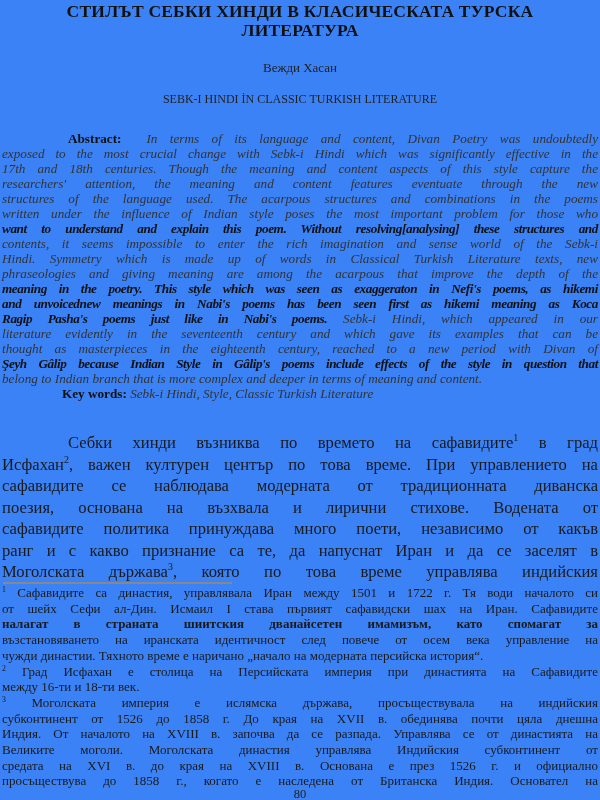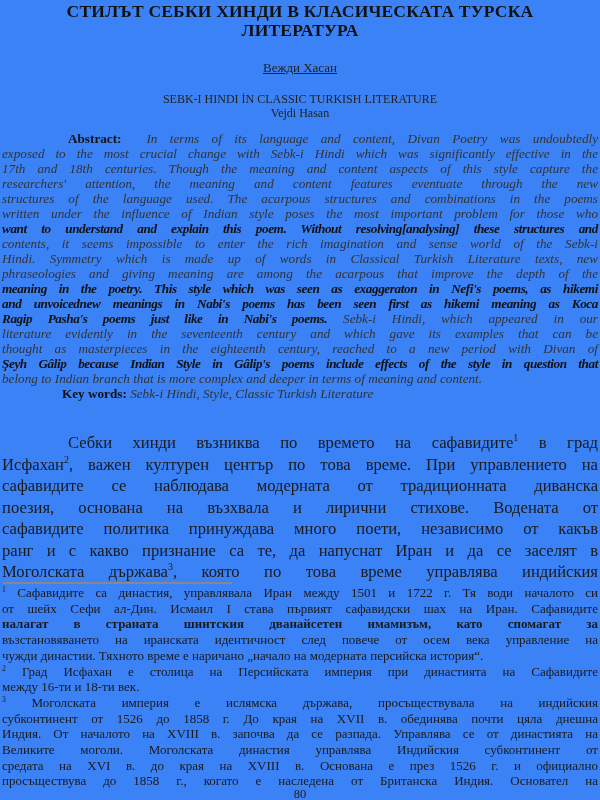--- a/index.html
+++ b/index.html
@@ -2,21 +2,21 @@
 <html><head>
 <meta charset="utf-8">
 <style>
   html, body { margin: 0; padding: 0; background: #ffffff; }
   body { width: 600px; height: 800px; position: relative; overflow: hidden; color: #111; }
   .page { position: absolute; left: 0; top: 0; width: 600px; height: 800px; background: #3b82f6; }
   .line { position: absolute; left: 2px; width: 596px; white-space: nowrap; }
   .just { text-align: justify; text-align-last: justify; }
   .center { text-align: center; }
   .title { font-family: "Liberation Serif", serif; font-weight: bold; font-size: 17.5px; letter-spacing: 0.2px; color: #111; }
-  .author-bg { font-family: "Liberation Serif", serif; font-size: 13px; color: #222; text-decoration: underline; }
+  .author-bg { font-family: "Liberation Serif", serif; font-size: 13px; color: #222; }
   .en-title { font-family: "Liberation Serif", serif; font-size: 12px; color: #222; }
   .abs { font-family: "Liberation Serif", serif; font-style: italic; font-size: 13.2px; color: #333; line-height: 15px; }
   .abs .lbl { font-style: normal; font-weight: bold; color: #111; }
   .abs .dk { color: #111; font-weight: bold; letter-spacing: -0.4px; }
   .body { font-family: "Liberation Serif", serif; font-size: 16.6px; color: #1a1a1a; line-height: 21.5px; }
   .fn { font-family: "Liberation Serif", serif; font-size: 13px; color: #1a1a1a; line-height: 15.7px; }
   sup { font-size: 60%; vertical-align: super; line-height: 0; }
   .sep { position: absolute; left: 3px; top: 572px; width: 229px; height: 2px; background: #888; }
   .pageno { font-family: "Liberation Serif", serif; font-size: 12.5px; color: #222; }
 </style>
@@ -24,21 +24,20 @@
 <body>
 
 <div class="page">
 
   <div class="line center title" style="top:1px;">СТИЛЪТ СЕБКИ ХИНДИ В КЛАСИЧЕСКАТА ТУРСКА</div>
   <div class="line center title" style="top:20px;">ЛИТЕРАТУРА</div>
 
   <div class="line center author-bg" style="top:60px;">Вежди Хасан</div>
 
   <div class="line center en-title" style="top:92px;">SEBK-I HINDI İN CLASSIC TURKISH LITERATURE</div>
-  <div class="line center en-title" style="top:106px;">Vejdi Hasan</div>
 
   <div class="abs">
     <div class="line just" style="top:131px; left:68px; width:530px;"><span class="lbl">Abstract:</span>&nbsp; <span>In terms of its language and content, Divan Poetry was undoubtedly</span></div>
     <div class="line just" style="top:146px;">exposed to the most crucial change with Sebk-i Hindi which was significantly effective in the</div>
     <div class="line just" style="top:161px;">17th and 18th centuries. Though the meaning and content aspects of this style capture the</div>
     <div class="line just" style="top:176px;">researchers' attention, the meaning and content features eventuate through the new</div>
     <div class="line just" style="top:191px;">structures of the language used. The acarpous structures and combinations in the poems</div>
     <div class="line just" style="top:206px;">written under the influence of Indian style poses the most important problem for those who</div>
     <div class="line just dk" style="top:221px;">want to understand and explain this poem. Without resolving[analysing] these structures and</div>
     <div class="line just" style="top:236px;">contents, it seems impossible to enter the rich imagination and sense world of the Sebk-i</div>

